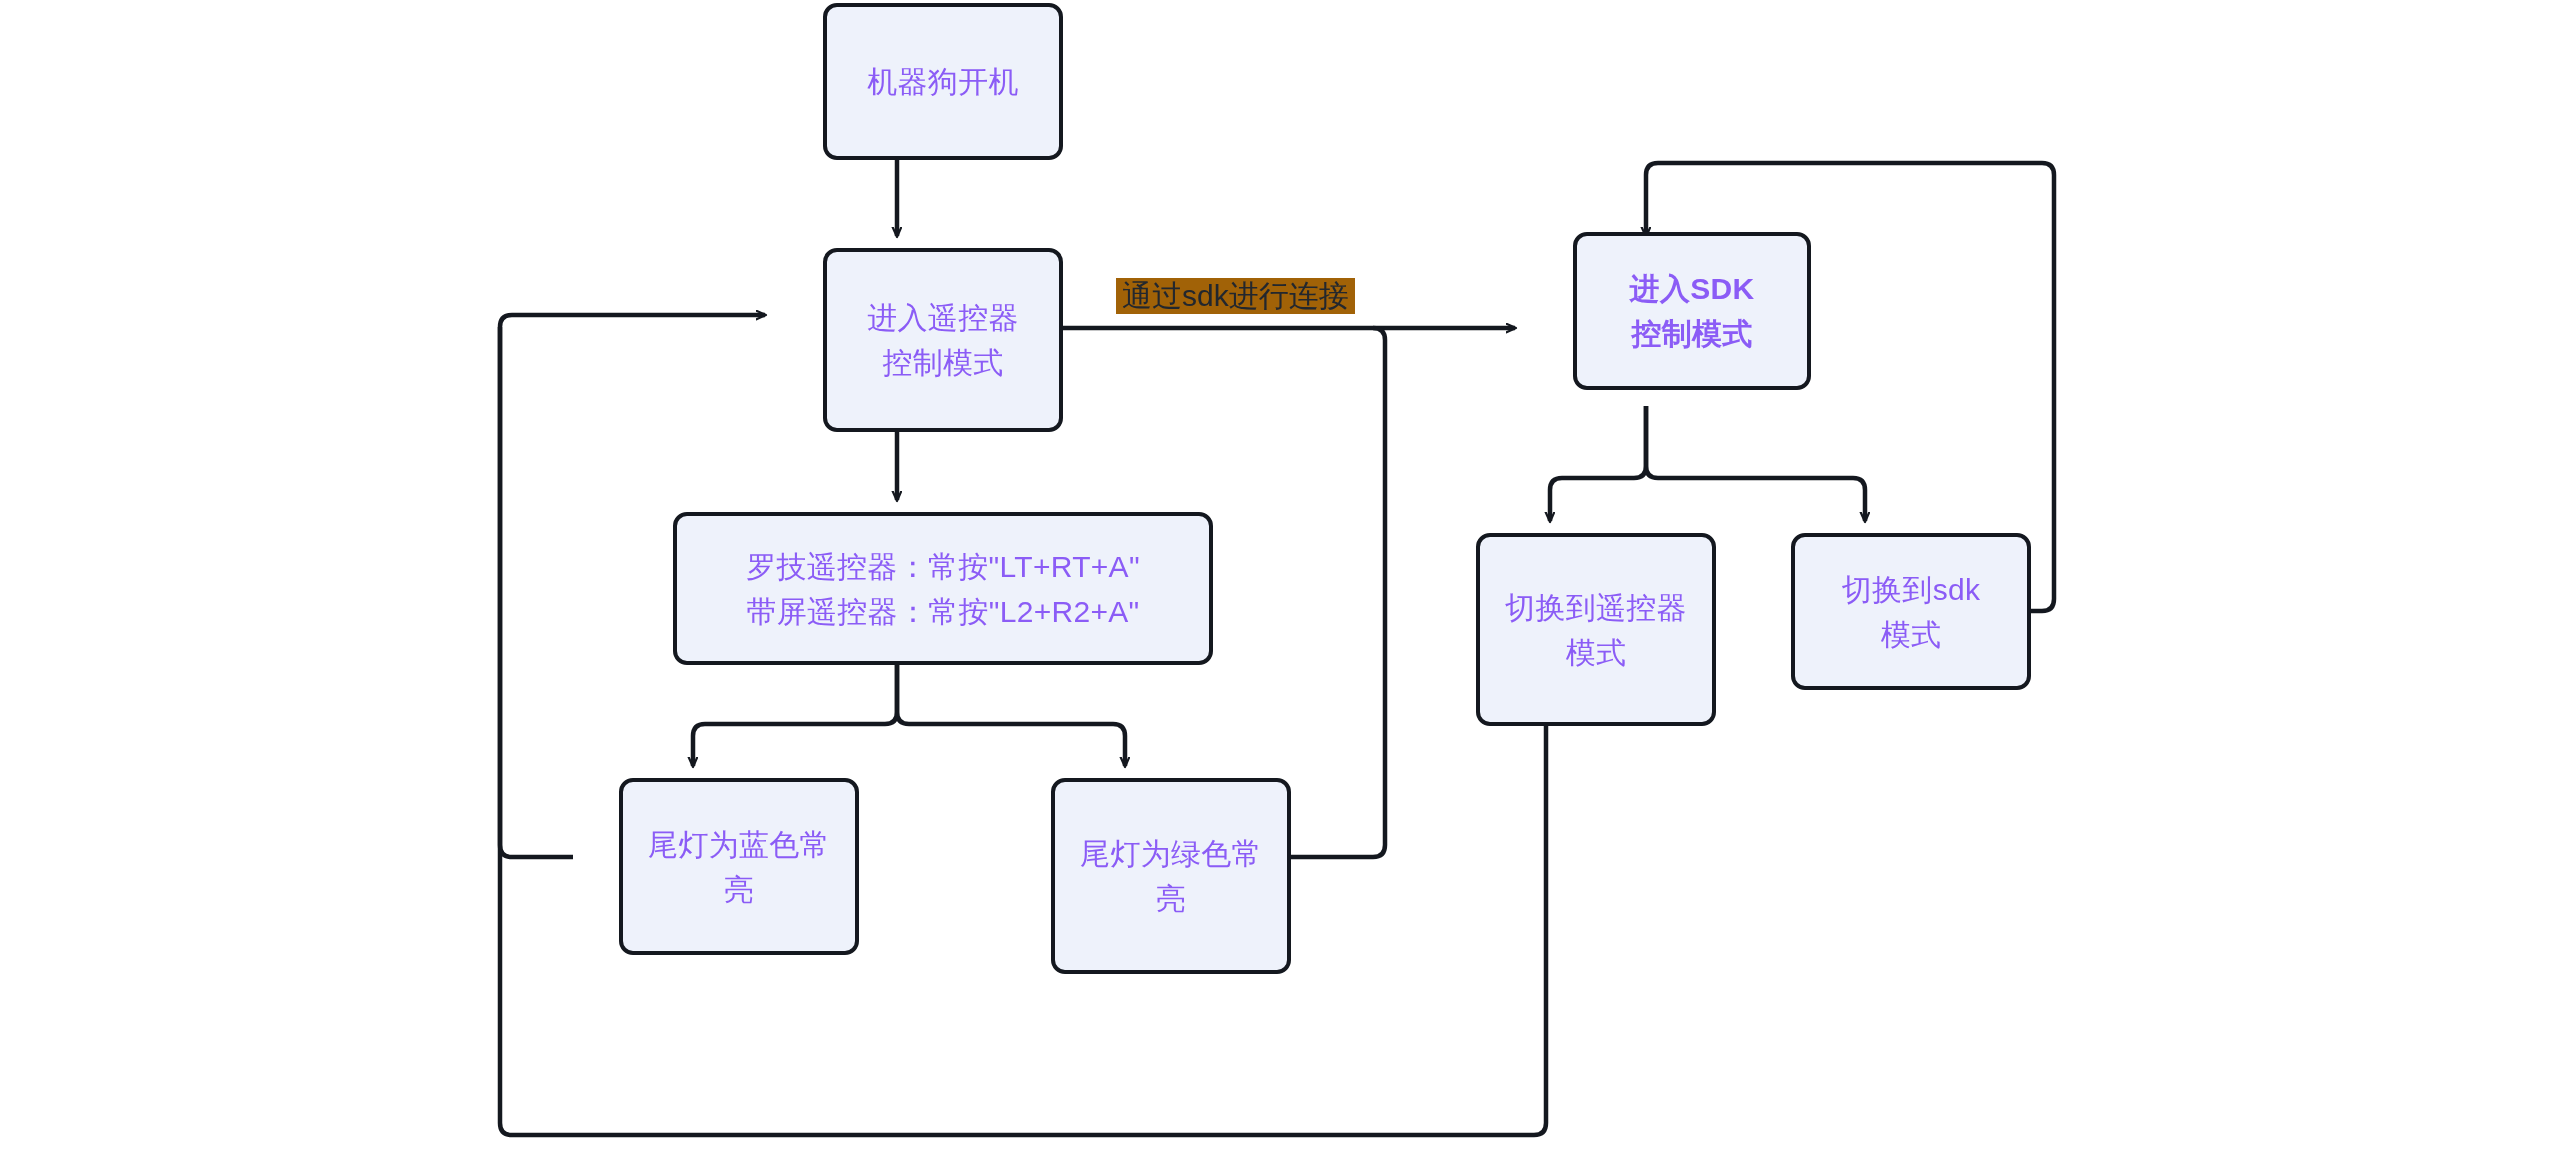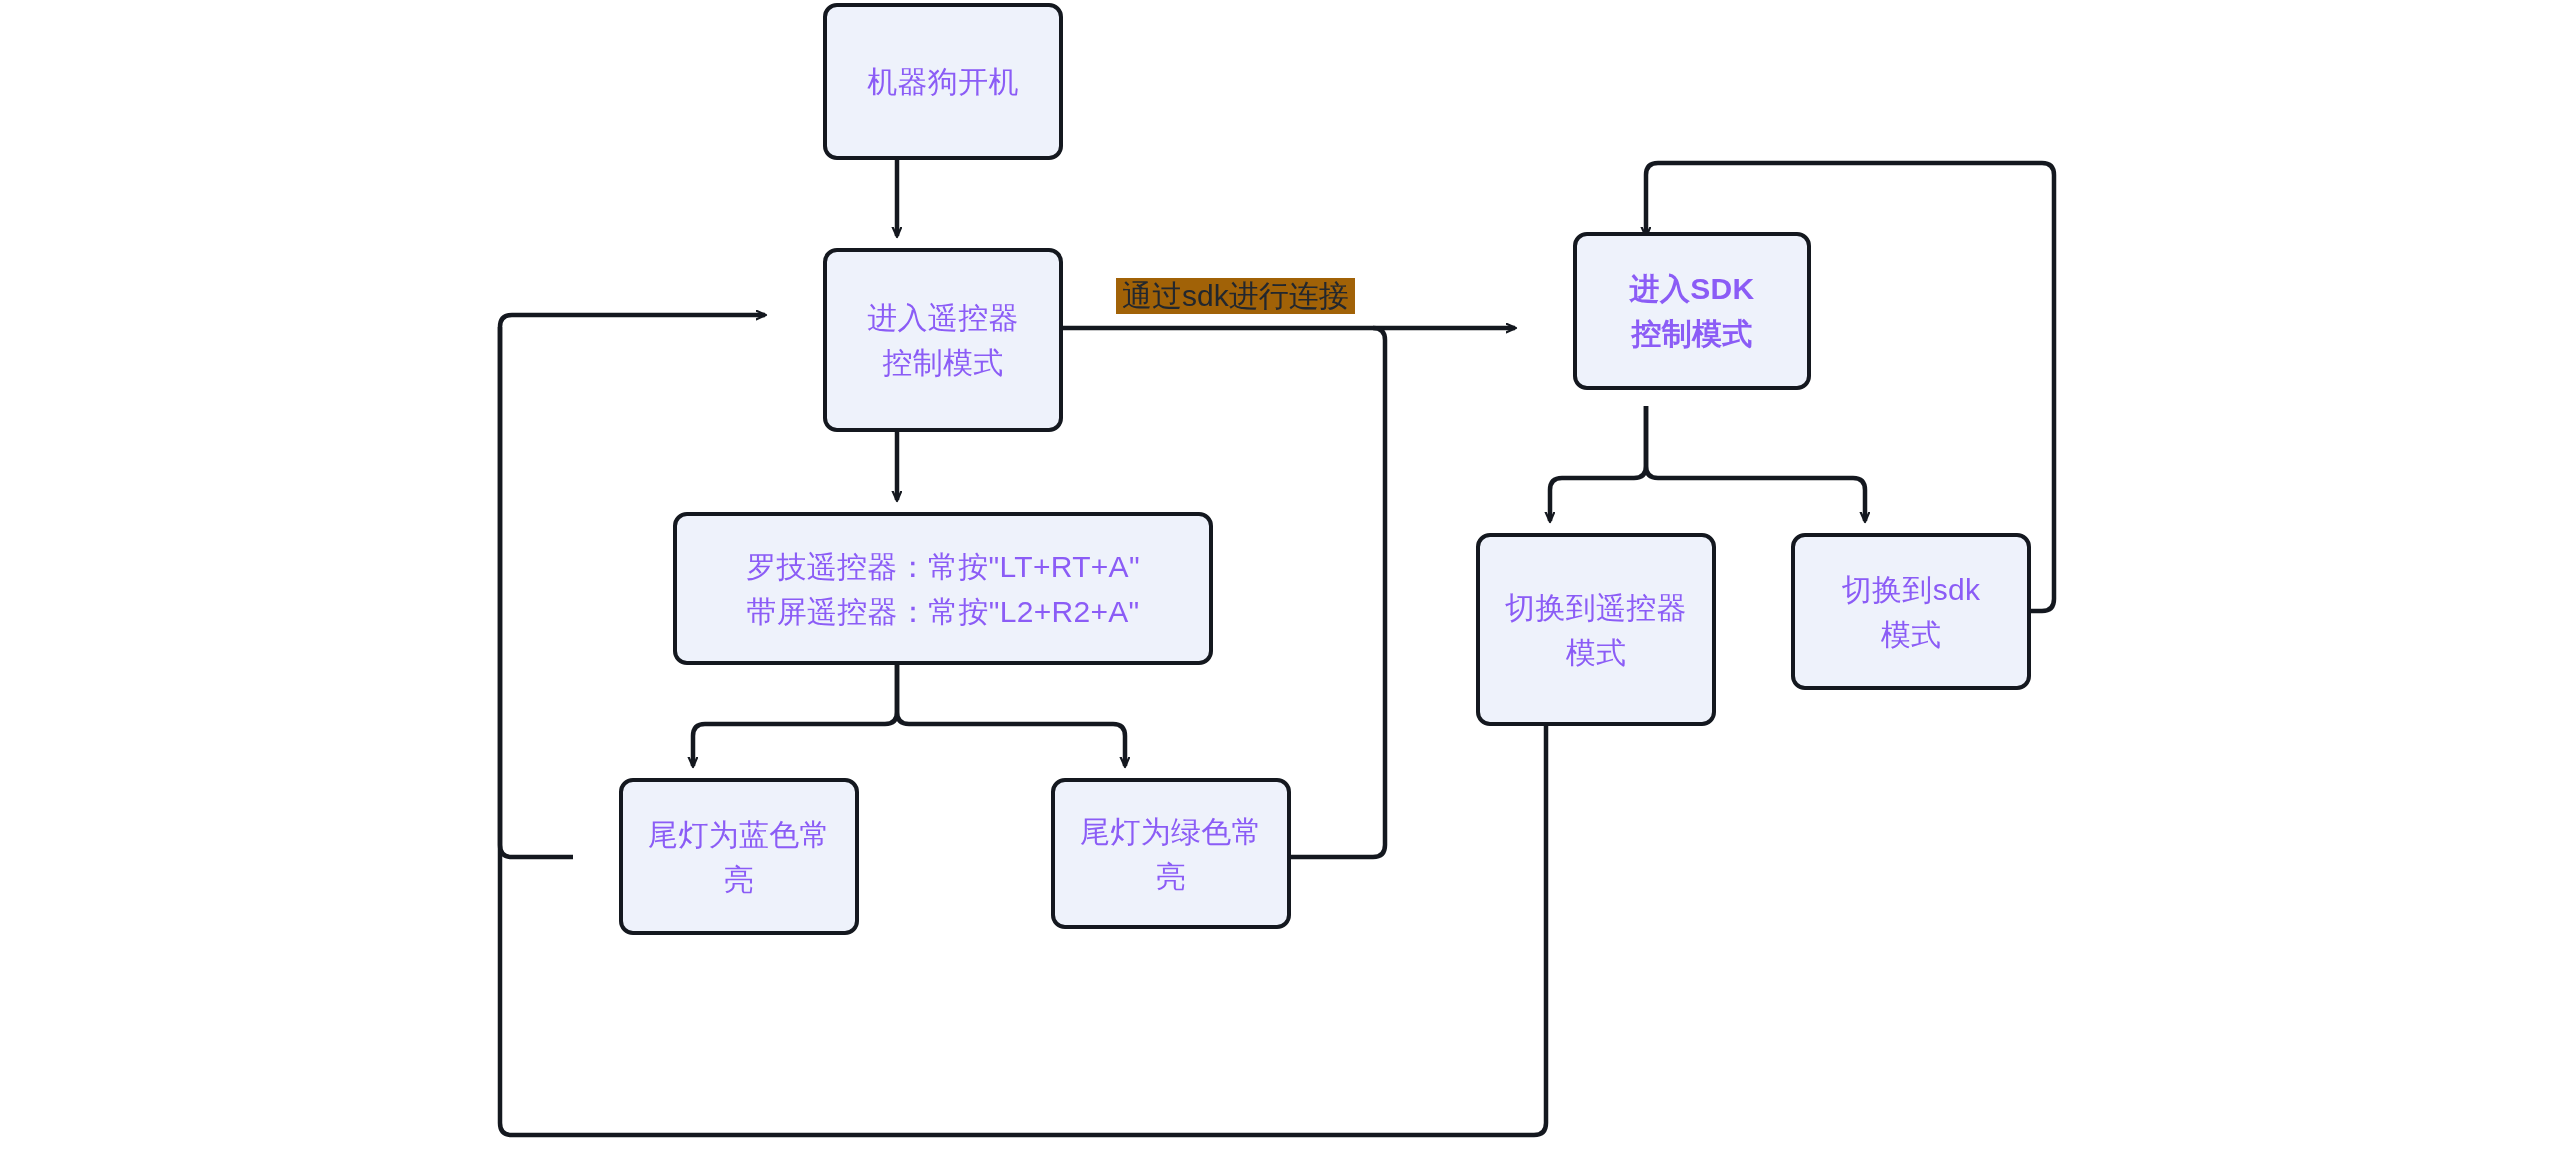--- a/index.html
+++ b/index.html
@@ -97,23 +97,23 @@
 
   <div class="node" style="left:777px; top:248px; width:240px; height:184px;">进入遥控器
 控制模式</div>
 
   <div class="node" style="left:1527px; top:232px; width:238px; height:158px;font-weight:bold;">进入SDK
 控制模式</div>
 
   <div class="node" style="left:627px; top:512px; width:540px; height:153px;">罗技遥控器：常按"LT+RT+A"
 带屏遥控器：常按"L2+R2+A"</div>
 
-  <div class="node" style="left:573px; top:778px; width:240px; height:157px;">尾灯为蓝色常亮</div>
+  <div class="node" style="left:573px; top:778px; width:240px; height:177px;">尾灯为蓝色常亮</div>
 
-  <div class="node" style="left:1005px; top:778px; width:240px; height:151px;">尾灯为绿色常亮</div>
+  <div class="node" style="left:1005px; top:778px; width:240px; height:196px;">尾灯为绿色常亮</div>
 
   <div class="node" style="left:1430px; top:533px; width:240px; height:193px;">切换到遥控器
 模式</div>
 
   <div class="node" style="left:1745px; top:533px; width:240px; height:157px;">切换到sdk
 模式</div>
 
   <div class="edge-label" style="left:1116px; top:278px;">通过sdk进行连接</div>
 
 </div>

